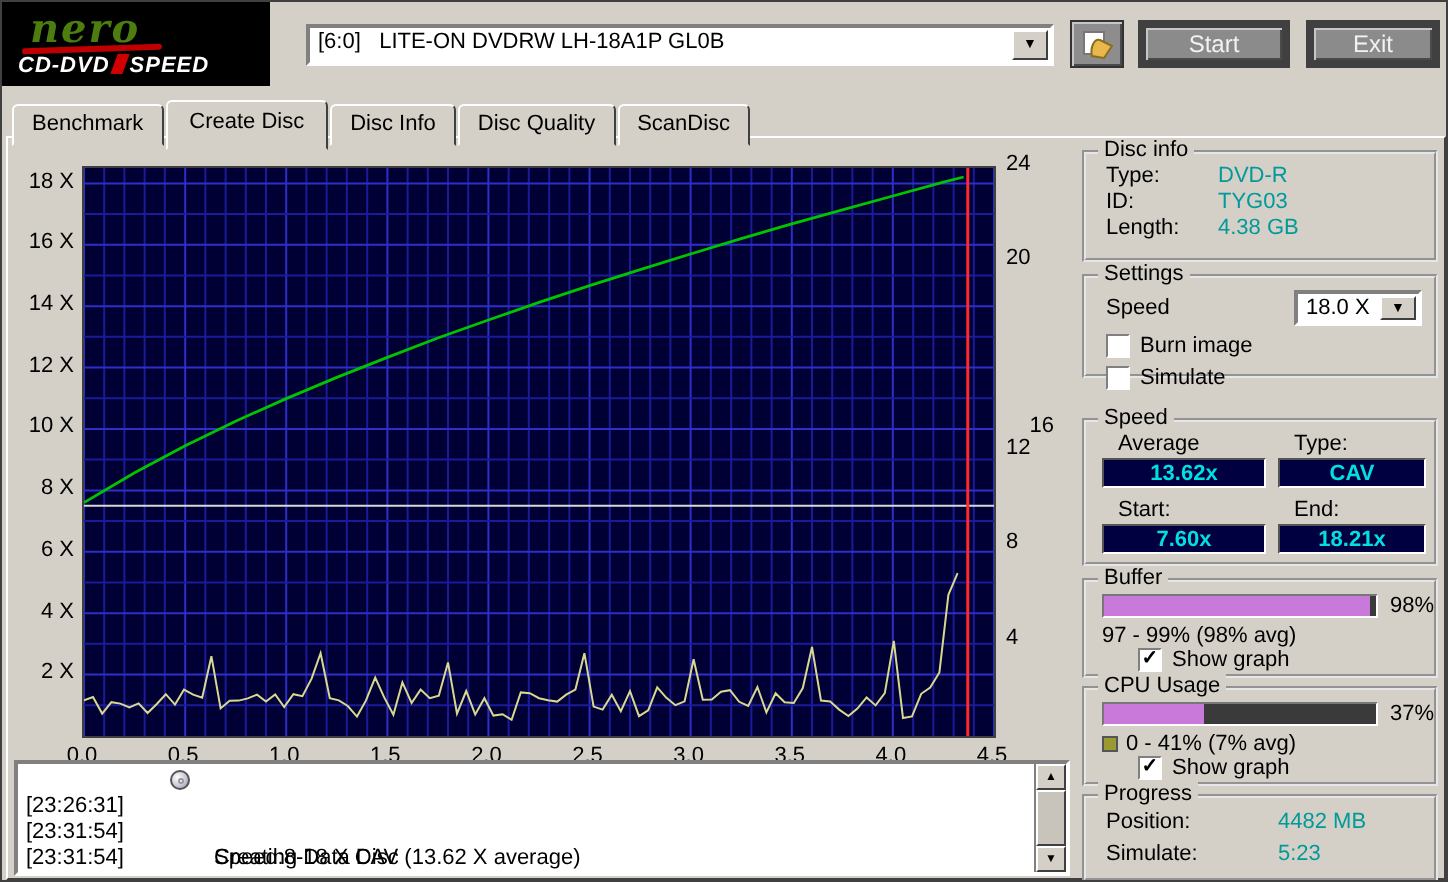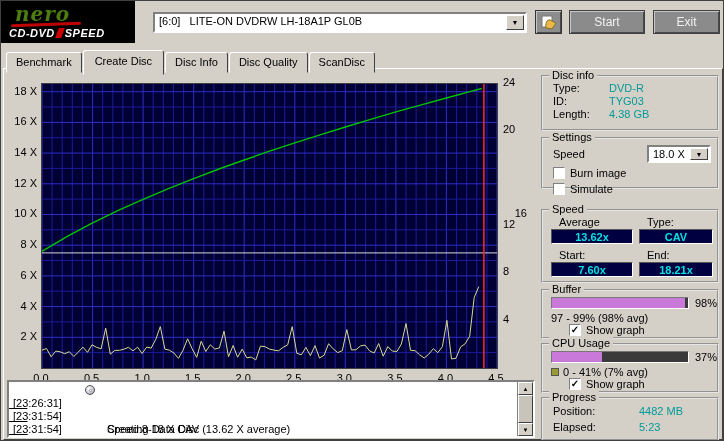--- a/index.html
+++ b/index.html
@@ -11,39 +11,39 @@
   .logo-swoosh{position:absolute;left:10px;top:22px;width:70px;height:3px;background:#c00000;border-radius:2px;transform:rotate(-2deg);}
   .logo-sub{position:absolute;left:8px;top:26px;color:#fff;font-weight:bold;font-style:italic;font-size:11px;letter-spacing:0.5px;}
   .bolt{display:inline-block;width:6px;height:10px;background:#d00000;transform:skewX(-20deg);margin:0 2px -1px 2px;}
   .combo{position:absolute;background:#fff;border:2px solid;border-color:#808080 #fff #fff #808080;box-sizing:border-box;}
   .combo-text{position:absolute;left:4px;top:1px;white-space:pre;}
   .combo-btn{position:absolute;right:1px;top:1px;bottom:1px;width:16px;background:#d4d0c8;border:1px solid;border-color:#fff #404040 #404040 #fff;
              display:flex;align-items:center;justify-content:center;font-size:7px;color:#000;}
   #drive-combo{left:152px;top:11px;width:374px;height:21px;font-size:11px;}
   #tool-btn{position:absolute;left:534px;top:9px;width:27px;height:24px;background:#8d8d8d;border:1px solid #333;
             box-shadow:inset 1px 1px 0 #c6c6c6, inset -1px -1px 0 #4a4a4a;padding:0;display:flex;align-items:center;justify-content:center;}
-  .cmd-btn{position:absolute;height:24px;background:#8b8b8b;border:1px solid #404040;
+  .cmd-btn{position:absolute;height:24px;background:#8b8b8b;border:4px solid #404040;
            box-shadow:inset 1px 1px 0 #c6c6c6, inset -1px -1px 0 #4a4a4a;
            color:#f2f2f2;font-family:"Liberation Sans",sans-serif;font-size:12px;}
   #start-btn{left:568px;top:9px;width:76px;}
   #exit-btn{left:652px;top:9px;width:67px;}
   
   #content-panel{position:absolute;left:2px;top:67px;width:720px;height:372px;background:#d4d0c8;
                  border:1px solid;border-color:#fff #404040 #404040 #fff;box-sizing:border-box;}
   #tabs{position:absolute;left:5px;top:49px;display:flex;align-items:flex-end;z-index:3;}
   .tab{position:relative;padding:3px 9px 3px 9px;background:#d4d0c8;border:1px solid;border-color:#fff #404040 #d4d0c8 #fff;
        border-top-left-radius:3px;border-top-right-radius:3px;margin-right:1px;height:13px;}
   .tab.selected{padding:4px 11px 6px 11px;margin-bottom:-2px;z-index:4;height:13px;}
   
   #chart-region{position:absolute;left:2px;top:78px;width:532px;height:302px;}
   #plot{position:absolute;left:38px;top:4px;width:457px;height:286px;background:#000035;border:1px solid #404040;box-sizing:border-box;}
   .tick{position:absolute;font-size:11px;color:#000;}
   
   #log{position:absolute;left:6px;top:379px;width:528px;height:58px;background:#fff;border:2px solid;
-       border-color:#808080 #fff #fff #808080;box-sizing:border-box;overflow:hidden;text-decoration:underline;}
+       border-color:#808080 #fff #fff #808080;box-sizing:border-box;overflow:hidden;}
   .log-row{position:relative;height:13px;line-height:13px;white-space:pre;}
   .log-time{position:absolute;left:4px;}
   .log-text{position:absolute;left:98px;}
   .log-icon{position:absolute;left:76px;top:1px;width:10px;height:10px;border-radius:50%;
             background:radial-gradient(circle at 35% 35%, #ffffff, #c9c9da 55%, #8a8a9a);border:1px solid #555;box-sizing:border-box;}
   .log-icon::after{content:"";position:absolute;left:3px;top:3px;width:3px;height:3px;border-radius:50%;background:#fff;border:1px solid #999;box-sizing:border-box;}
   #log-scroll{position:absolute;right:0;top:0;bottom:0;width:15px;background:#d4d0c8;border-left:1px solid #808080;}
   .sb-btn{position:absolute;left:0;width:15px;height:13px;background:#d4d0c8;border:1px solid;border-color:#fff #404040 #404040 #fff;
           box-sizing:border-box;font-size:6px;display:flex;align-items:center;justify-content:center;}
   #sb-up{top:0;} #sb-down{bottom:0;}
@@ -273,17 +273,17 @@
     <span class="chip" style="left:8px;top:23px;"></span>
     <span class="lbl" style="left:20px;top:21px;">0 - 41% (7% avg)</span>
     <span class="checkbox" style="left:26px;top:33px;">✓</span>
     <span class="lbl" style="left:43px;top:33px;">Show graph</span>
   </div>
 
   <div class="groupbox" style="top:396px;height:44px;">
     <span class="group-title">Progress</span>
     <span class="lbl" style="left:10px;top:6px;">Position:</span>
     <span class="val" style="left:96px;top:6px;">4482 MB</span>
-    <span class="lbl" style="left:10px;top:22px;">Elapsed:</span>
+    <span class="lbl" style="left:10px;top:22px;">Simulate:</span>
     <span class="val" style="left:96px;top:22px;">5:23</span>
   </div>
 
 </div>
 
 </body></html>

